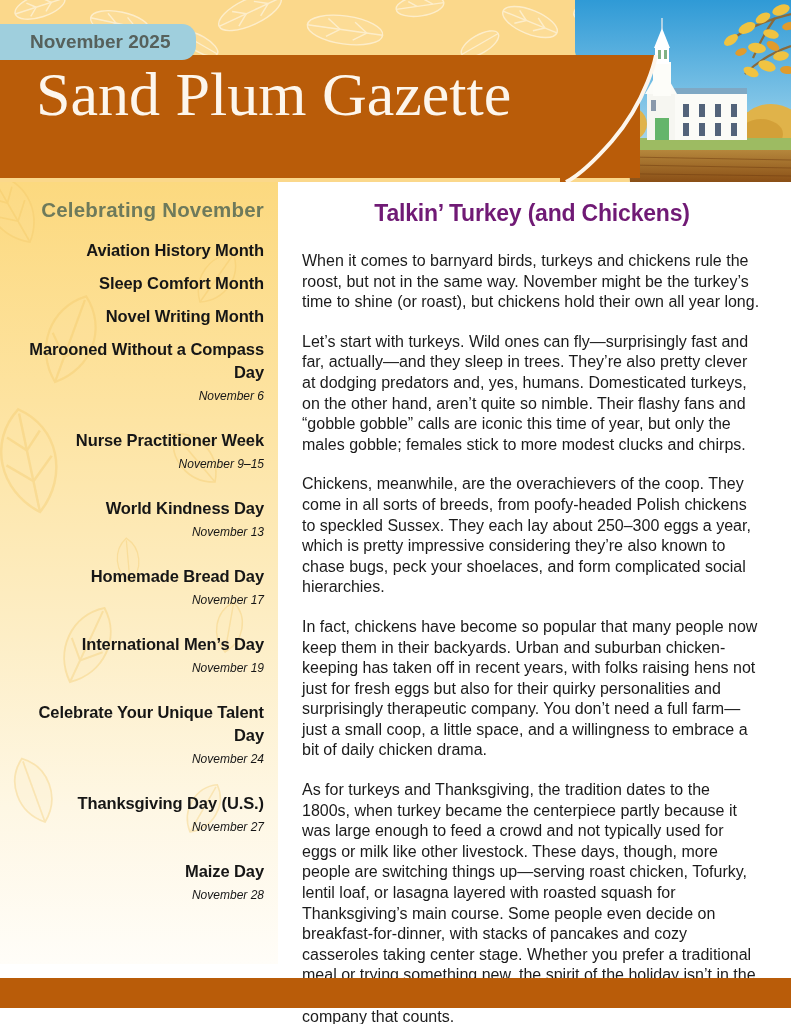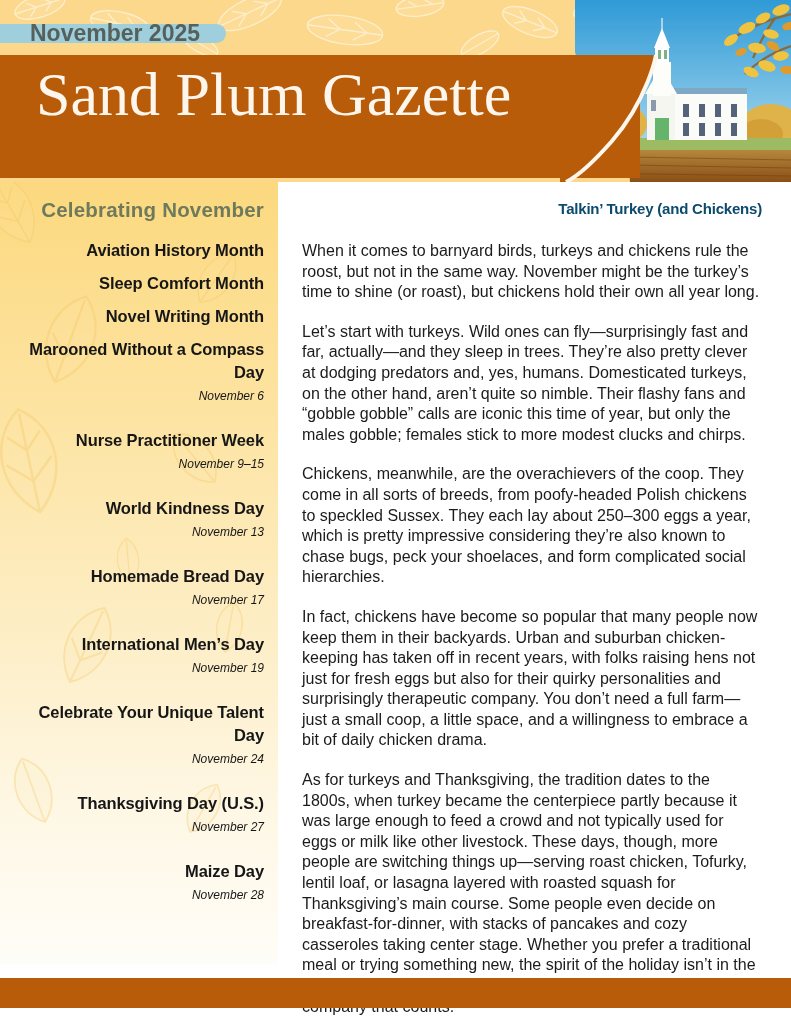--- a/index.html
+++ b/index.html
@@ -102,29 +102,29 @@
   }
   .masthead-address sup {
     font-size: 9px;
     vertical-align: super;
   }
 
   
   .date-badge {
     position: absolute;
     left: 0; top: 24px;
-    height: 19px;
+    height: 36px;
     padding: 0 26px 0 30px;
     display: flex;
     align-items: center;
     background: #9fcfdd;
     border-top-right-radius: 14px;
     border-bottom-right-radius: 14px;
     color: #56615c;
-    font-size: 23px;
+    font-size: 19px;
     font-weight: bold;
     z-index: 7;
   }
 
   
   .content {
     position: absolute;
     left: 0; top: 182px;
     width: 791px;
     height: 782px;
@@ -179,24 +179,24 @@
   .obs.gap { margin-bottom: 21px; }
 
   
   .article {
     position: absolute;
     left: 302px; top: 0;
     width: 460px;
     height: 782px;
   }
   .article-title {
-    font-size: 15px;
+    font-size: 23px;
     font-weight: bold;
-    color: #0c4a6e;
-    text-align: right;
+    color: #701a75;
+    text-align: center;
     margin: 18px 0 24px 0;
     letter-spacing: -.2px;
   }
   .article p {
     font-size: 16px;
     line-height: 20.6px;
     color: #1b1b1b;
     margin: 0 0 19px 0;
     text-align: left;
   }

